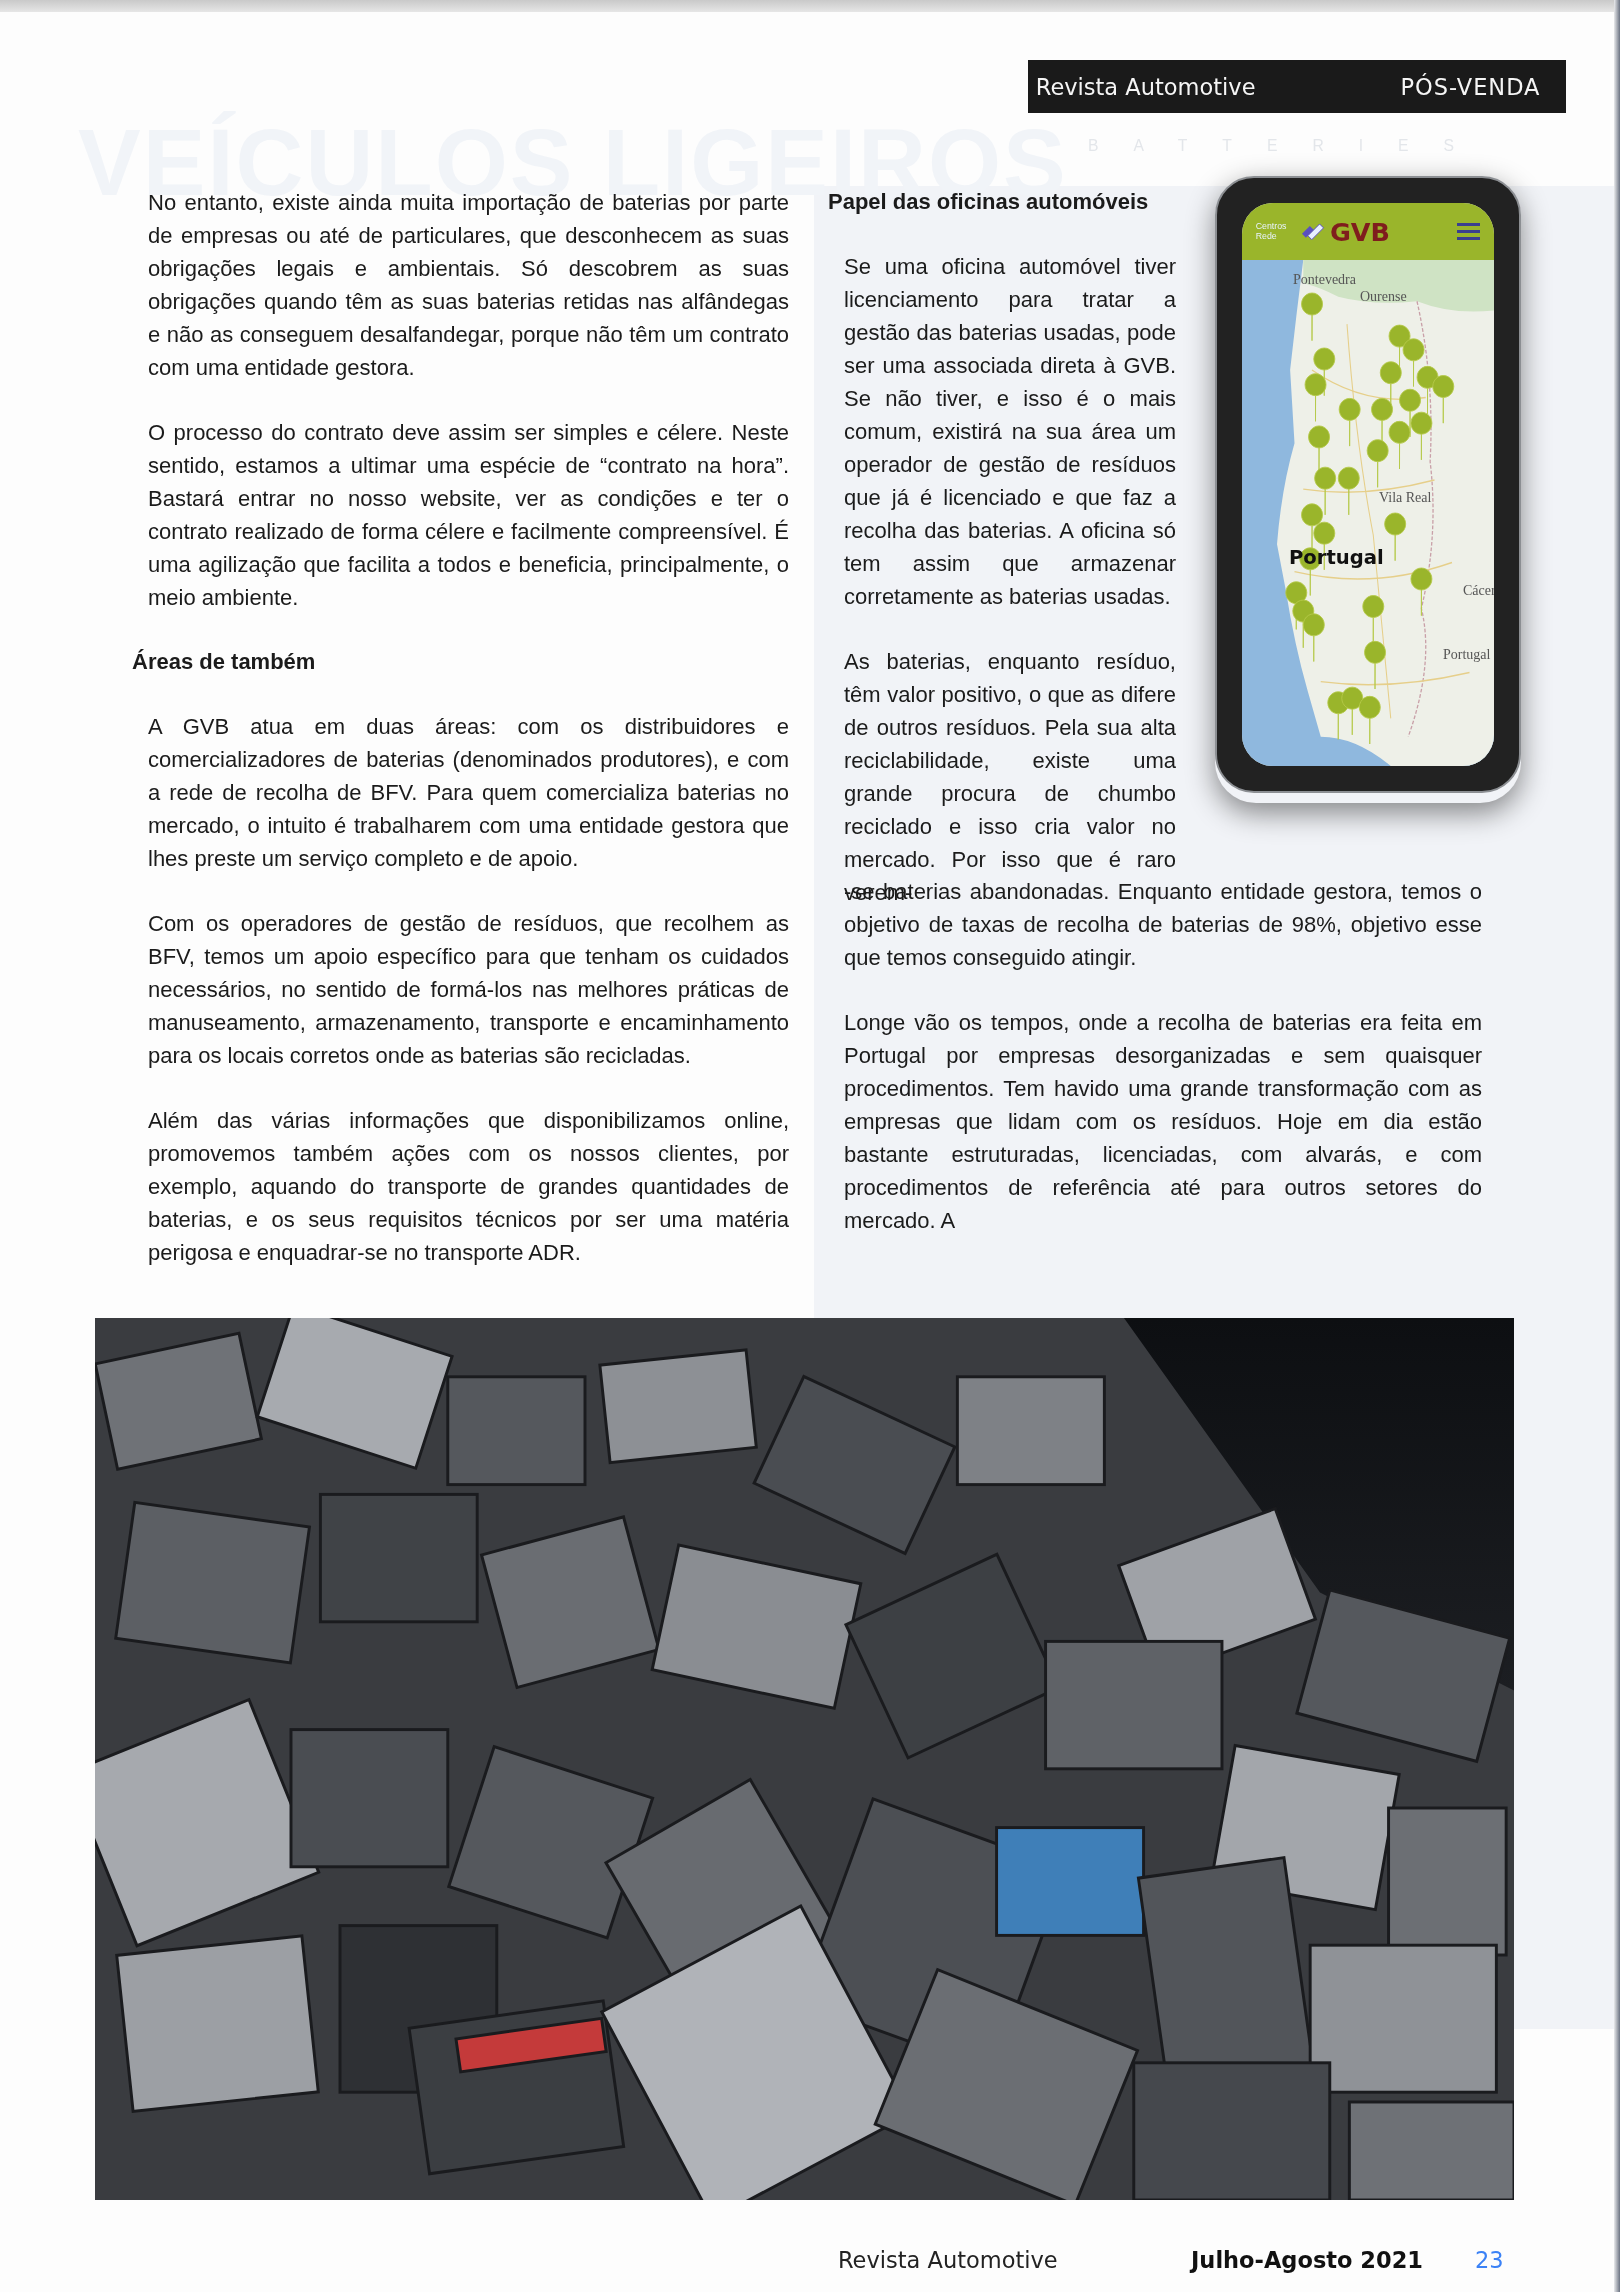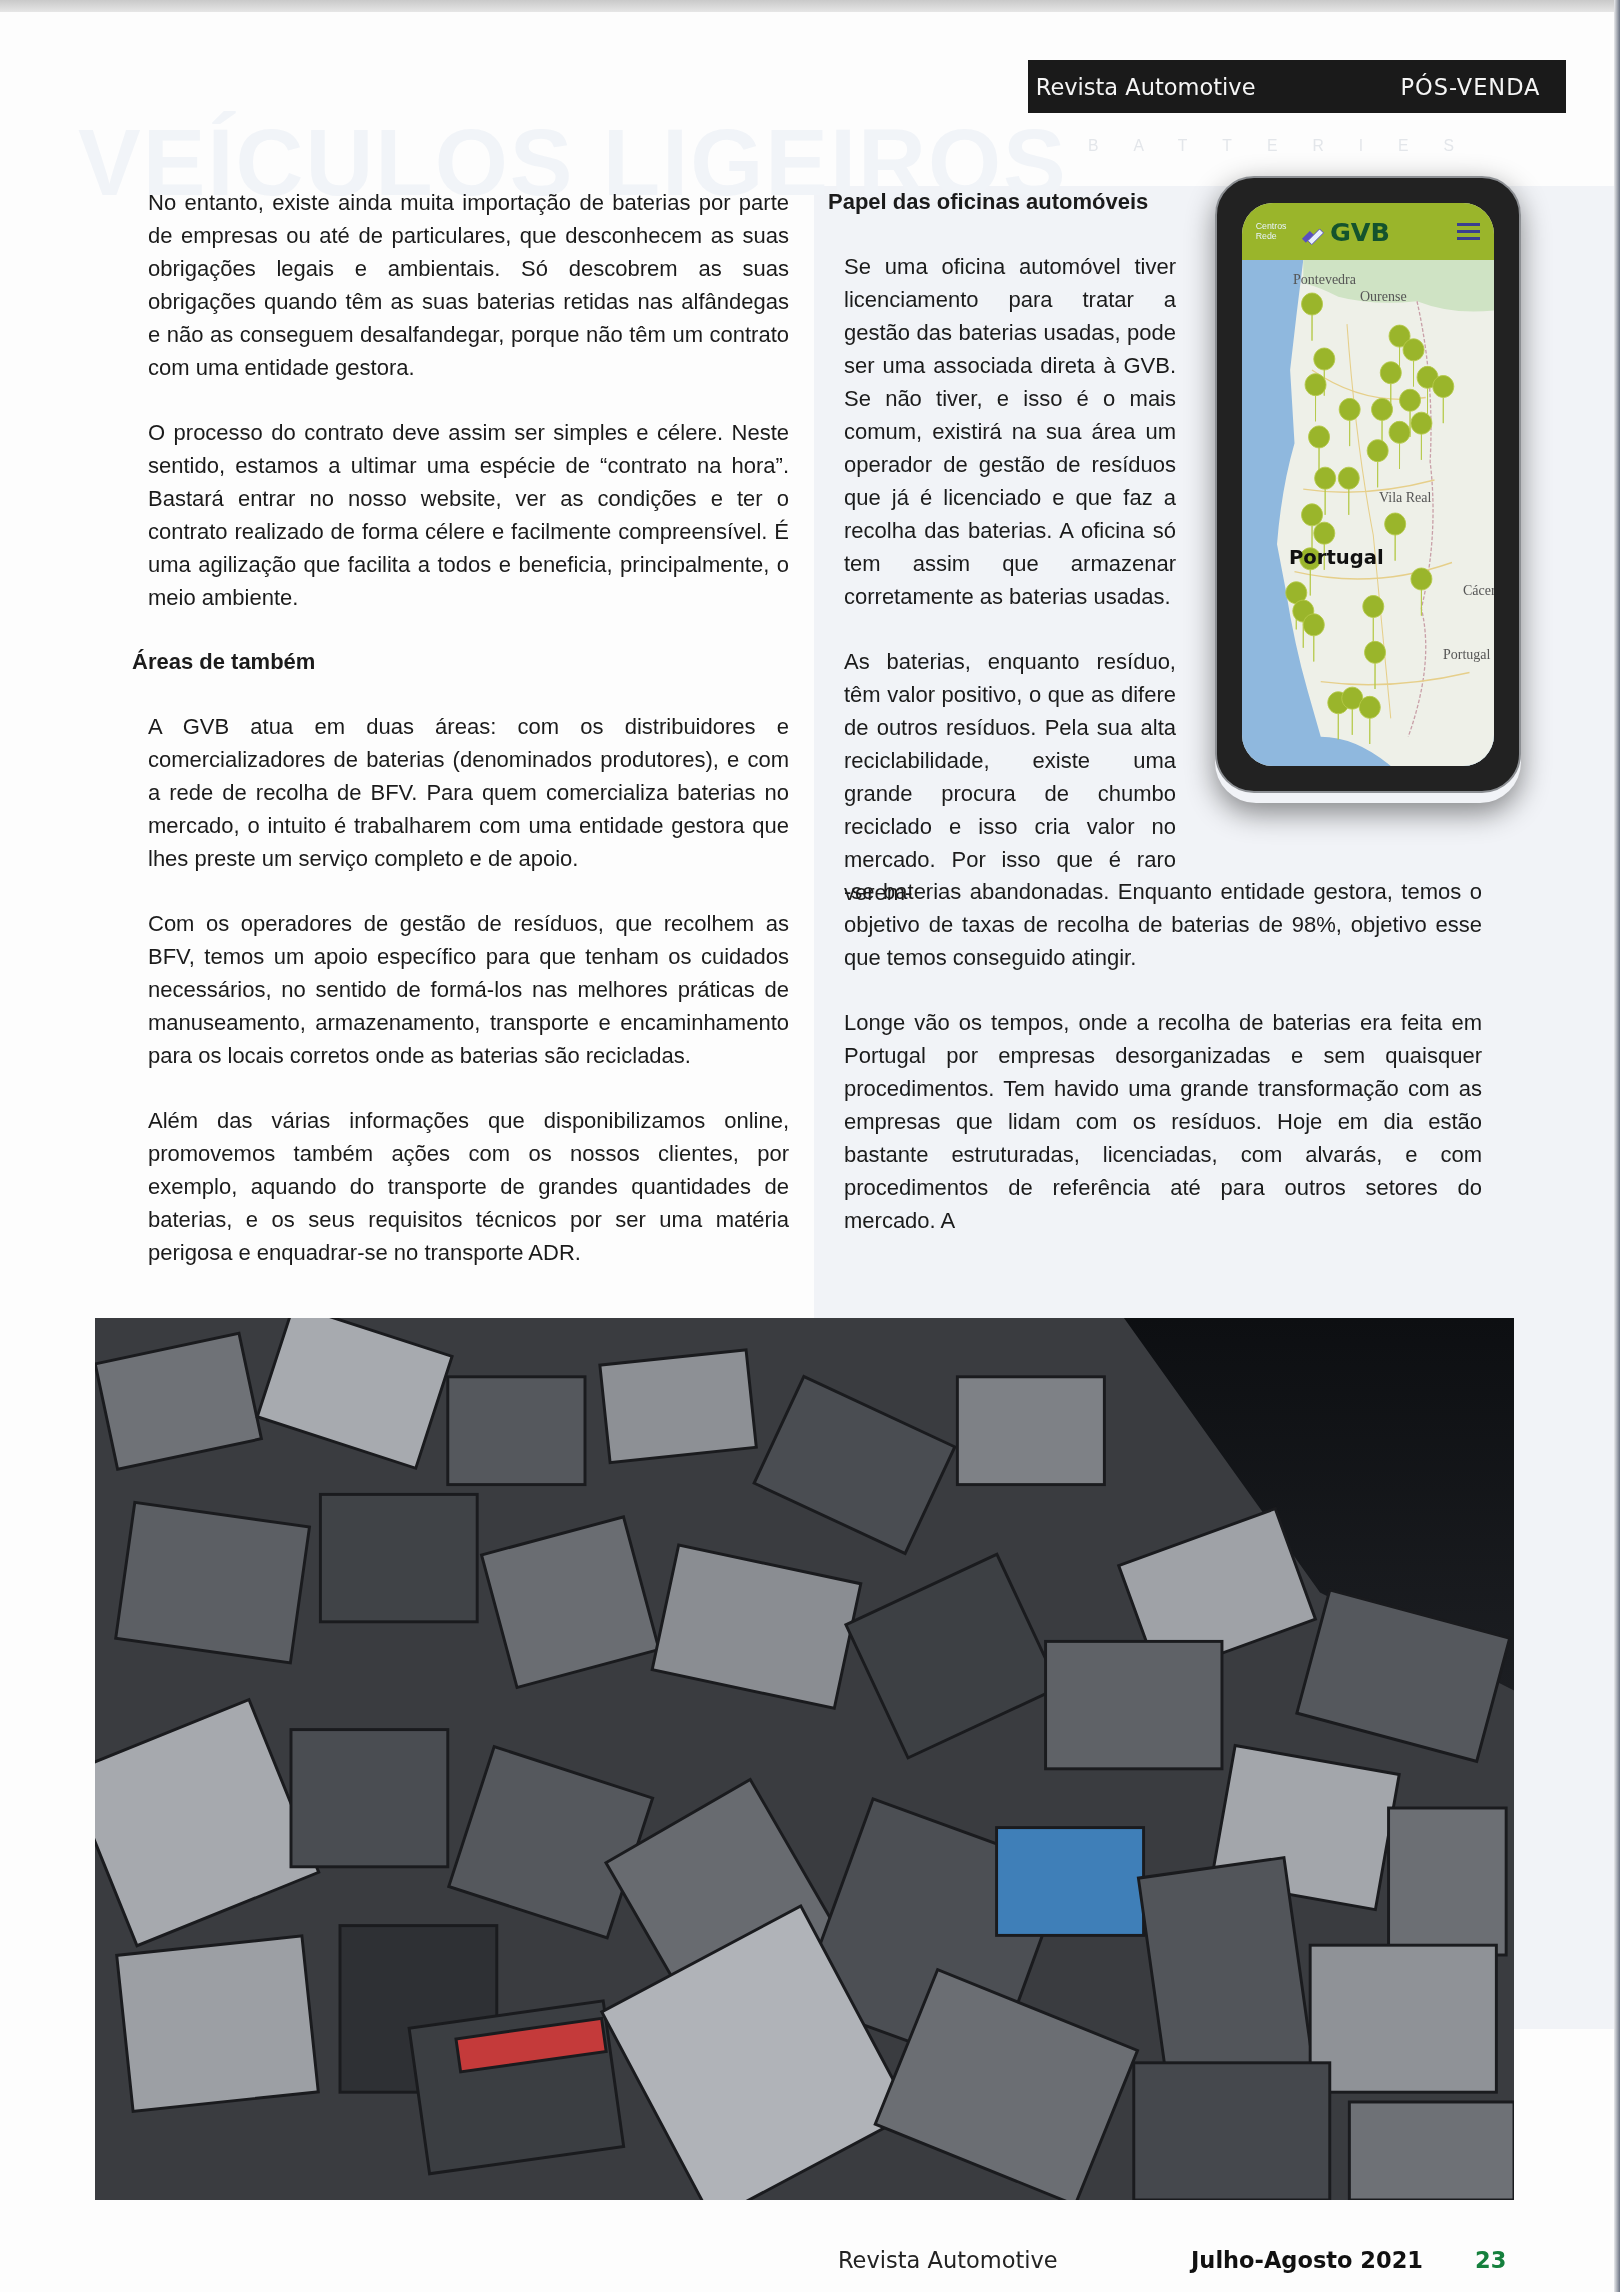--- a/index.html
+++ b/index.html
@@ -65,21 +65,21 @@
     background: #dfe9dc;
   }
   .app-bar {
     height: 57px; background: #9ab52b; display: flex; align-items: center;
     padding: 0 13.7px; box-sizing: border-box; gap: 11.8px;
   }
   .app-bar .centros {
     font-size: 8.8px; line-height: 9.8px; color: #e9f4ff; width: 33px;
   }
   .app-bar .logo {
-    display: flex; align-items: flex-end; gap: 3.9px; color: #14532d;
+    display: flex; align-items: center; gap: 3.9px; color: #7f1d1d;
     font-weight: bold; font-size: 25.5px; font-family: "DejaVu Sans", sans-serif;
   }
   .app-bar .logo-mark { width: 25.5px; height: 19.6px; }
   .app-bar .menu { margin-left: auto; width: 23.5px; }
   .app-bar .menu span { display: block; height: 2.9px; background: #3a3f8f; margin: 3.9px 0; }
   .map { position: absolute; left: 0; top: 57px; right: 0; bottom: 0; }
   .map svg { width: 100%; height: 100%; display: block; }
   .map-label {
     position: absolute; font-size: 14px; color: #555; font-family: Liberation Serif, serif;
   }
@@ -93,21 +93,21 @@
     overflow: hidden; background: #2b2d31;
   }
   .photo svg { width: 100%; height: 100%; display: block; }
 
   .footer {
     position: absolute; top: 2247px; height: 35px; display: flex; align-items: baseline;
     font-family: "DejaVu Sans", sans-serif;
   }
   .footer .pub { position: absolute; left: 838px; font-size: 22.5px; color: #222; white-space: nowrap; }
   .footer .issue { position: absolute; left: 1191px; font-size: 22.5px; font-weight: bold; color: #111; white-space: nowrap; }
-  .footer .page { position: absolute; left: 1475px; font-size: 22.5px; font-weight: bold; color: #15803d; }
+  .footer .page { position: absolute; left: 1475px; font-size: 22.5px; font-weight: normal; color: #3b82f6; }
 </style>
 </head>
 <body>
 
 <div class="top-edge"></div>
 <div class="tint"></div>
 <div class="ghost-title">VEÍCULOS LIGEIROS</div>
 <div class="ghost-sub">BATTERIES</div>
 
 <div class="header-bar">

